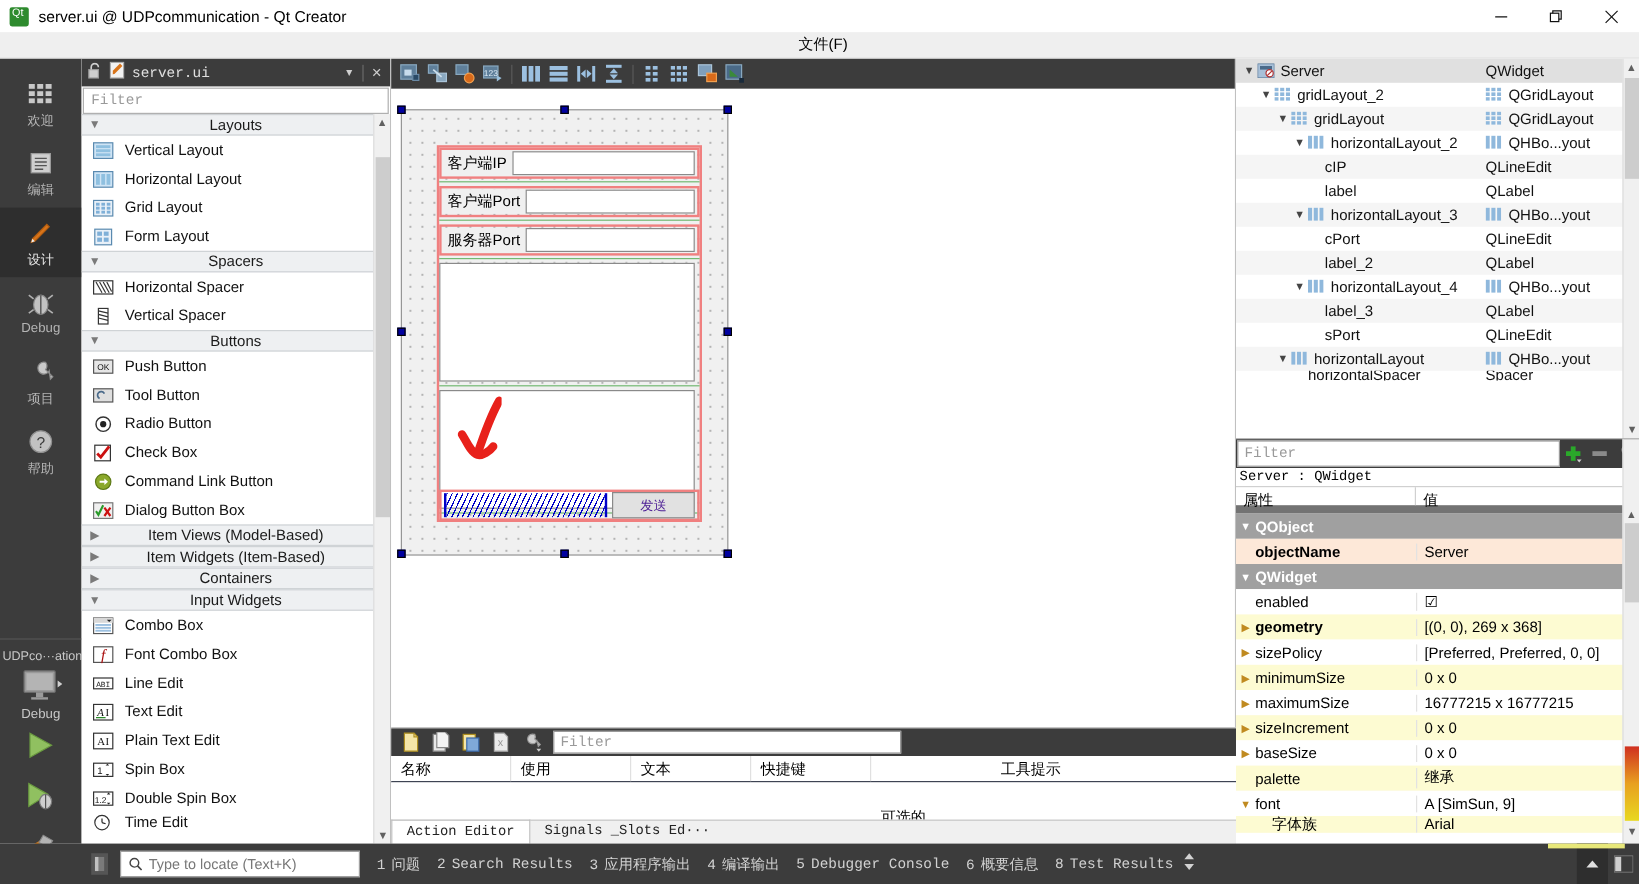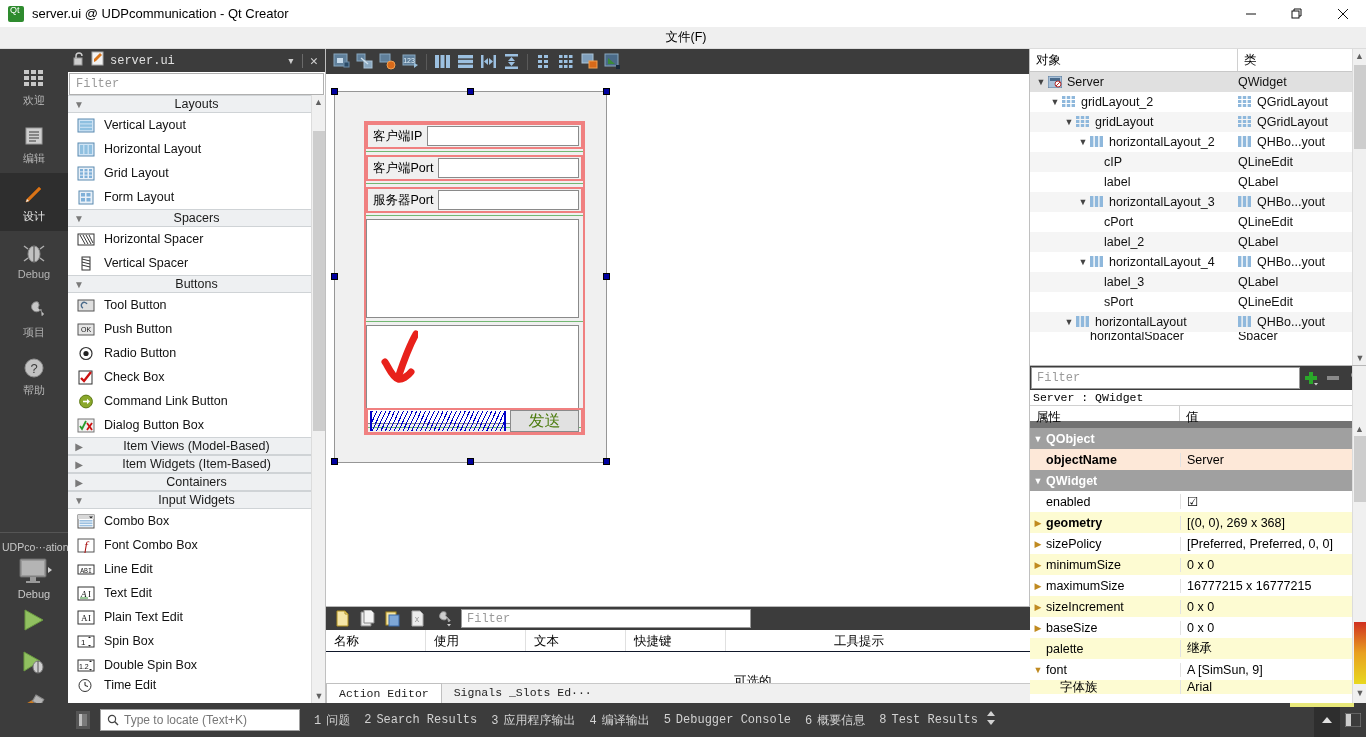--- a/index.html
+++ b/index.html
@@ -146,21 +146,21 @@
   .q-textedit {
     position: absolute; background: #fff; border: 1px solid #8a8a8a;
   }
   .q-spacer {
     position: absolute; border-left: 2px solid #0000c8; border-right: 2px solid #0000c8;
     background: repeating-linear-gradient(115deg,#0000c8 0 1px,transparent 1px 4px);
   }
   .q-button {
     position: absolute; background: #e1e1e1; border: 1px solid #8a8a8a;
     display: flex; align-items: center; justify-content: center;
-    font-size: 16px; color: #4d7c0f;
+    font-size: 11px; color: #4c1d95;
   }
   .redmark { position: absolute; pointer-events: none; }
 
   
   .action-editor {
     position: absolute; left: 0; bottom: 0; width: 704px; height: 97px;
     background: #fff; border-top: 1px solid #b8b8b8;
   }
   .ae-toolbar { height: 23px; background: #3c3c3c; display: flex; align-items: center; padding-left: 4px; }
   .ae-btn { width: 25px; height: 21px; display:flex; align-items:center; justify-content:center; }
@@ -537,34 +537,34 @@
         <span class="wlabel">Vertical Spacer</span>
       </div>
 
       <div class="cat-row">
         <span class="chev">▼</span>
         <span class="cat-label">Buttons</span>
       </div>
       <div class="wrow">
         <span class="wicon">
           <svg width="18" height="15" viewBox="0 0 18 15">
+              <rect x="1" y="2" width="16" height="11" fill="#e6e6e6" stroke="#555"></rect>
+          <text x="9" y="10" font-size="7" text-anchor="middle" fill="#111" font-family="Liberation Sans">OK</text>
+            </svg>
+        </span>
+        <span class="wlabel">Push Button</span>
+      </div>
+      <div class="wrow">
+        <span class="wicon">
+          <svg width="18" height="15" viewBox="0 0 18 15">
               <rect x="1" y="2" width="16" height="11" fill="#dfdfdf" stroke="#555"></rect>
           <path d="M6 10 a3 3 0 1 1 4 -4" fill="none" stroke="#4a6a8a" stroke-width="1.4"></path>
             </svg>
         </span>
         <span class="wlabel">Tool Button</span>
-      </div>
-      <div class="wrow">
-        <span class="wicon">
-          <svg width="18" height="15" viewBox="0 0 18 15">
-              <rect x="1" y="2" width="16" height="11" fill="#e6e6e6" stroke="#555"></rect>
-          <text x="9" y="10" font-size="7" text-anchor="middle" fill="#111" font-family="Liberation Sans">OK</text>
-            </svg>
-        </span>
-        <span class="wlabel">Push Button</span>
       </div>
       <div class="wrow">
         <span class="wicon">
           <svg width="18" height="15" viewBox="0 0 18 15">
               <circle cx="9" cy="7.5" r="6" fill="#fff" stroke="#333" stroke-width="1.2"></circle>
               <circle cx="9" cy="7.5" r="2.6" fill="#222"></circle>
             </svg>
         </span>
         <span class="wlabel">Radio Button</span>
       </div>
@@ -919,24 +919,20 @@
       <div class="ae-tabs">
         <div class="ae-tab active">Action Editor</div>
         <div class="ae-tab">Signals _Slots Ed···</div>
       </div>
     </div>
   </div>
 
   <div class="rightcol">
 
     <div class="obj-dock">
-      <div class="obj-head">
-        <div class="obj-th" style="width:208px;border-right:1px solid #d0d0d0;">对象</div>
-        <div class="obj-th" style="width:114px;">类</div>
-      </div>
 
       <div class="tree-row sel">
         <div class="tree-name" style="padding-left:4px;">
           <span class="tchev">▼</span>
           <span class="ticon">
             <svg width="14" height="12" viewBox="0 0 14 12">
                 <rect x="0" y="0" width="14" height="12" fill="#a8c0d8" stroke="#5a7a9a"></rect>
                 <rect x="2" y="2" width="10" height="3" fill="#4a6a8a"></rect>
                 <circle cx="10" cy="8" r="3" fill="#fff" stroke="#b03030"></circle>
                 <line x1="8" y1="10" x2="12" y2="6" stroke="#b03030"></line>

